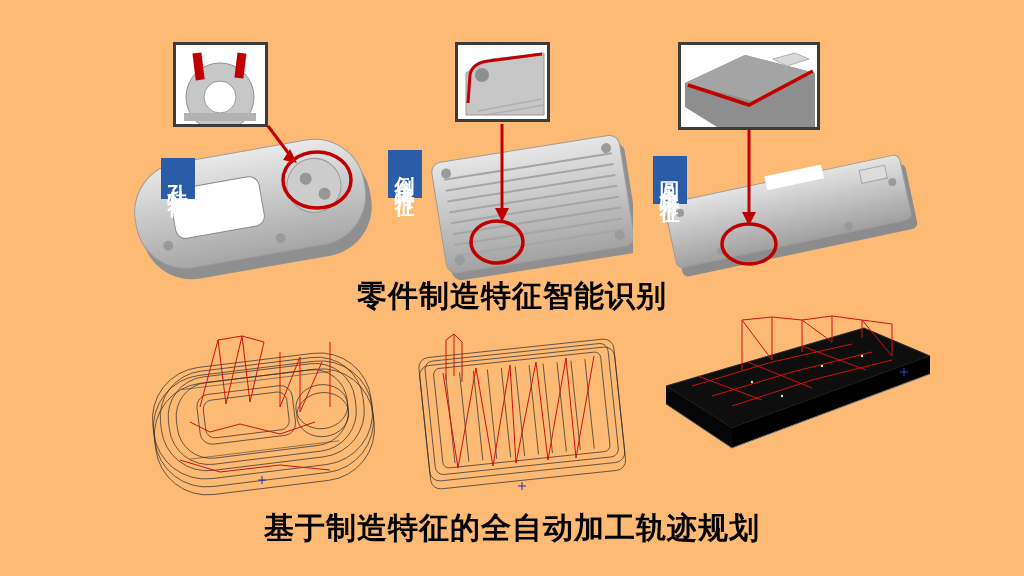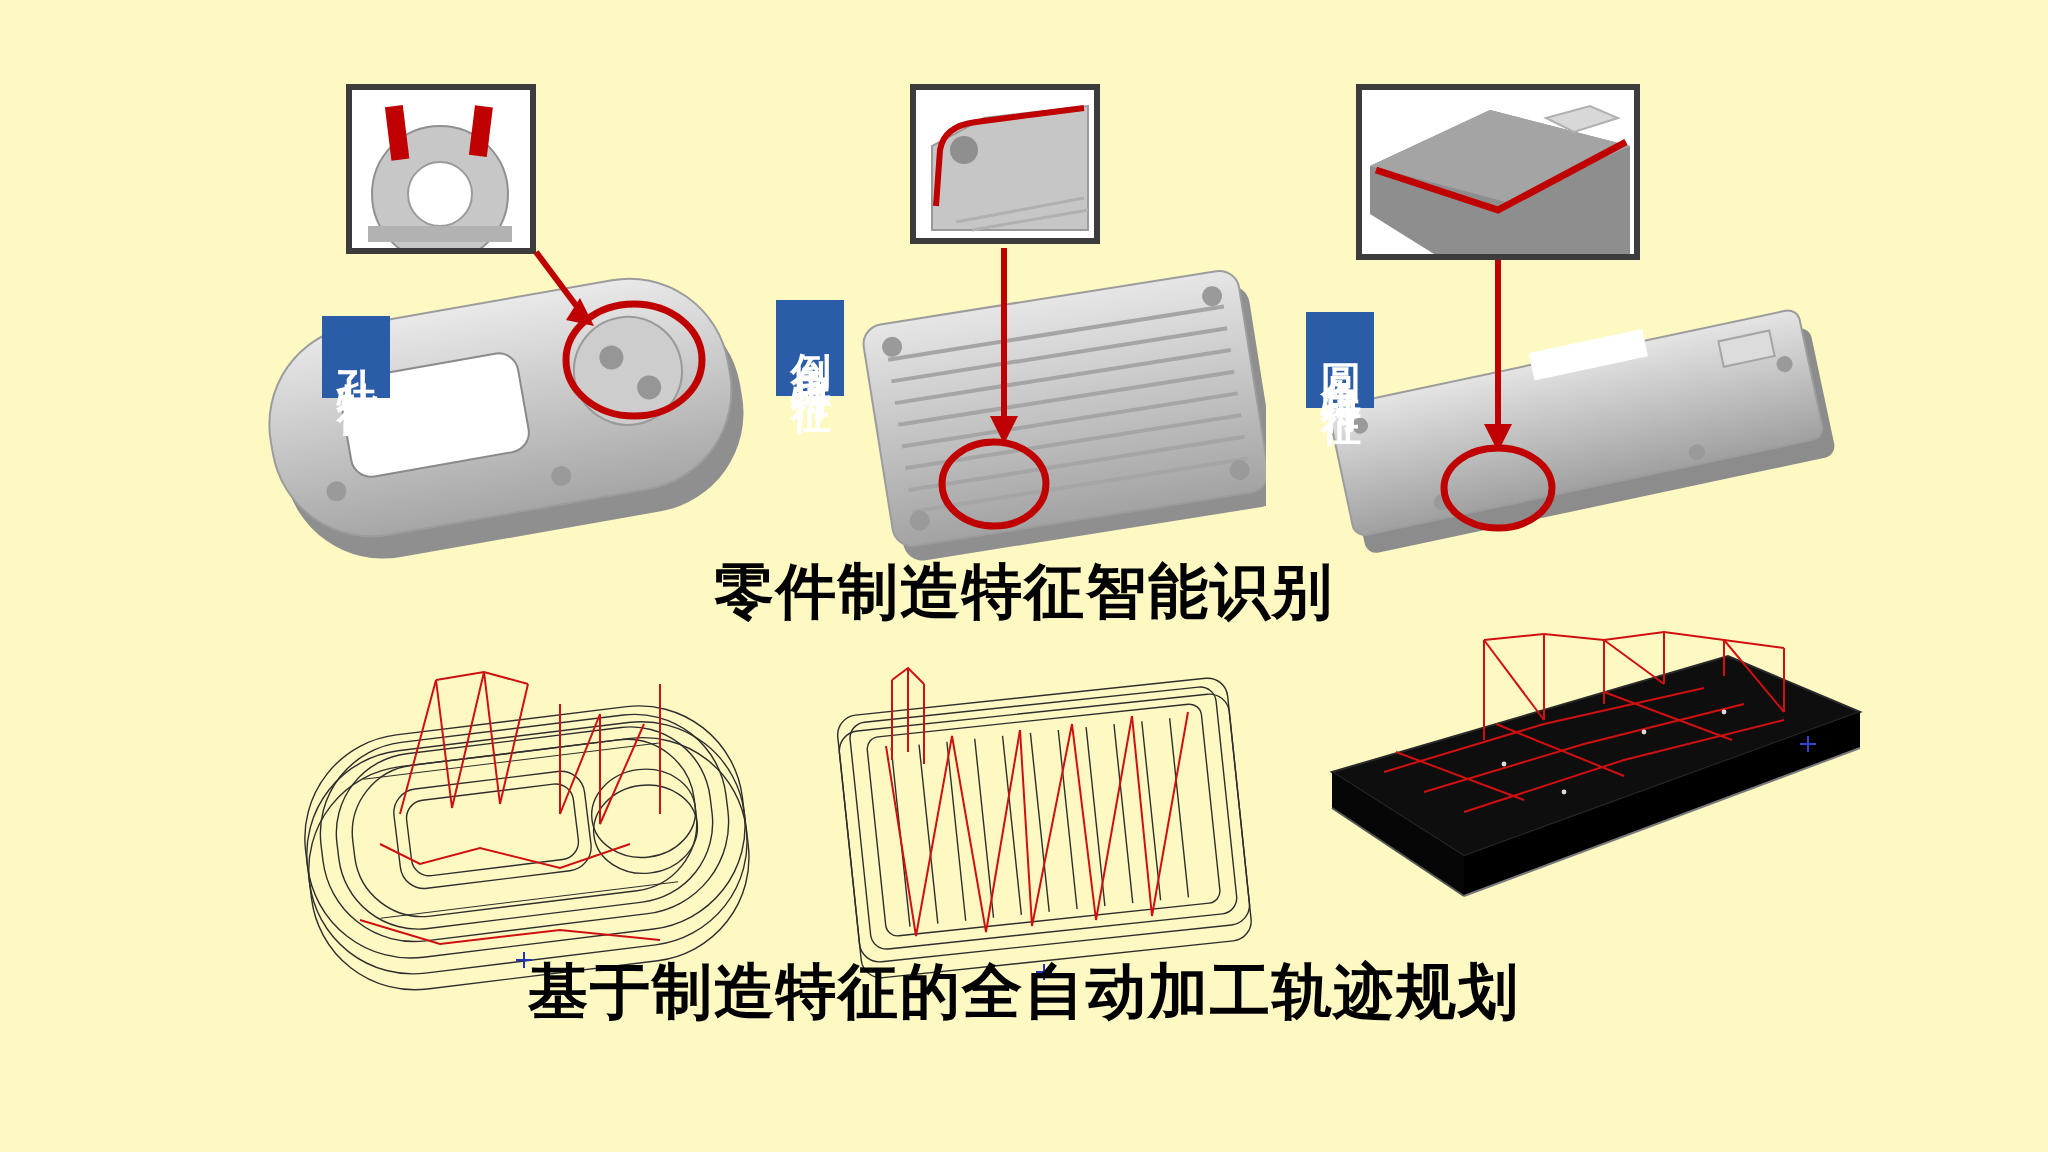--- a/index.html
+++ b/index.html
@@ -1,38 +1,38 @@
 <!DOCTYPE html>
 <html><head>
 <meta charset="utf-8">
 <style>
   html,body{margin:0;padding:0;background:#888;}
   .slide{
-    position:relative;width:1024px;height:576px;background:#fef9c3;
+    position:relative;width:1024px;height:576px;background:#fdba74;
     overflow:hidden;font-family:Liberation Serif, serif;
     margin:0 auto;
   }
   .abs{position:absolute;}
   .figure{position:absolute;}
   .inset{
     position:absolute;background:#ffffff;border:3px solid #3c3c3c;
     box-sizing:border-box;overflow:hidden;
   }
   .feature-label{
     position:absolute;background:#2a5ca8;color:#ffffff;
     writing-mode:vertical-rl;text-orientation:upright;
     font-size:20px;font-weight:bold;line-height:1;
     padding:10px 7px;letter-spacing:7px;
   }
   .caption{
     position:absolute;left:0;width:100%;text-align:center;
     color:#000000;font-size:30px;font-weight:600;letter-spacing:1px;
   }
   .caption-top{top:276px;}
-  .caption-bottom{top:476px;}
+  .caption-bottom{top:508px;}
   svg{display:block;}
   .overlay{position:absolute;left:0;top:0;pointer-events:none;}
 </style>
 </head>
 <body>
 
 <div class="slide">
 
   <div class="figure" style="left:125px;top:30px;width:265px;height:255px;">
 

